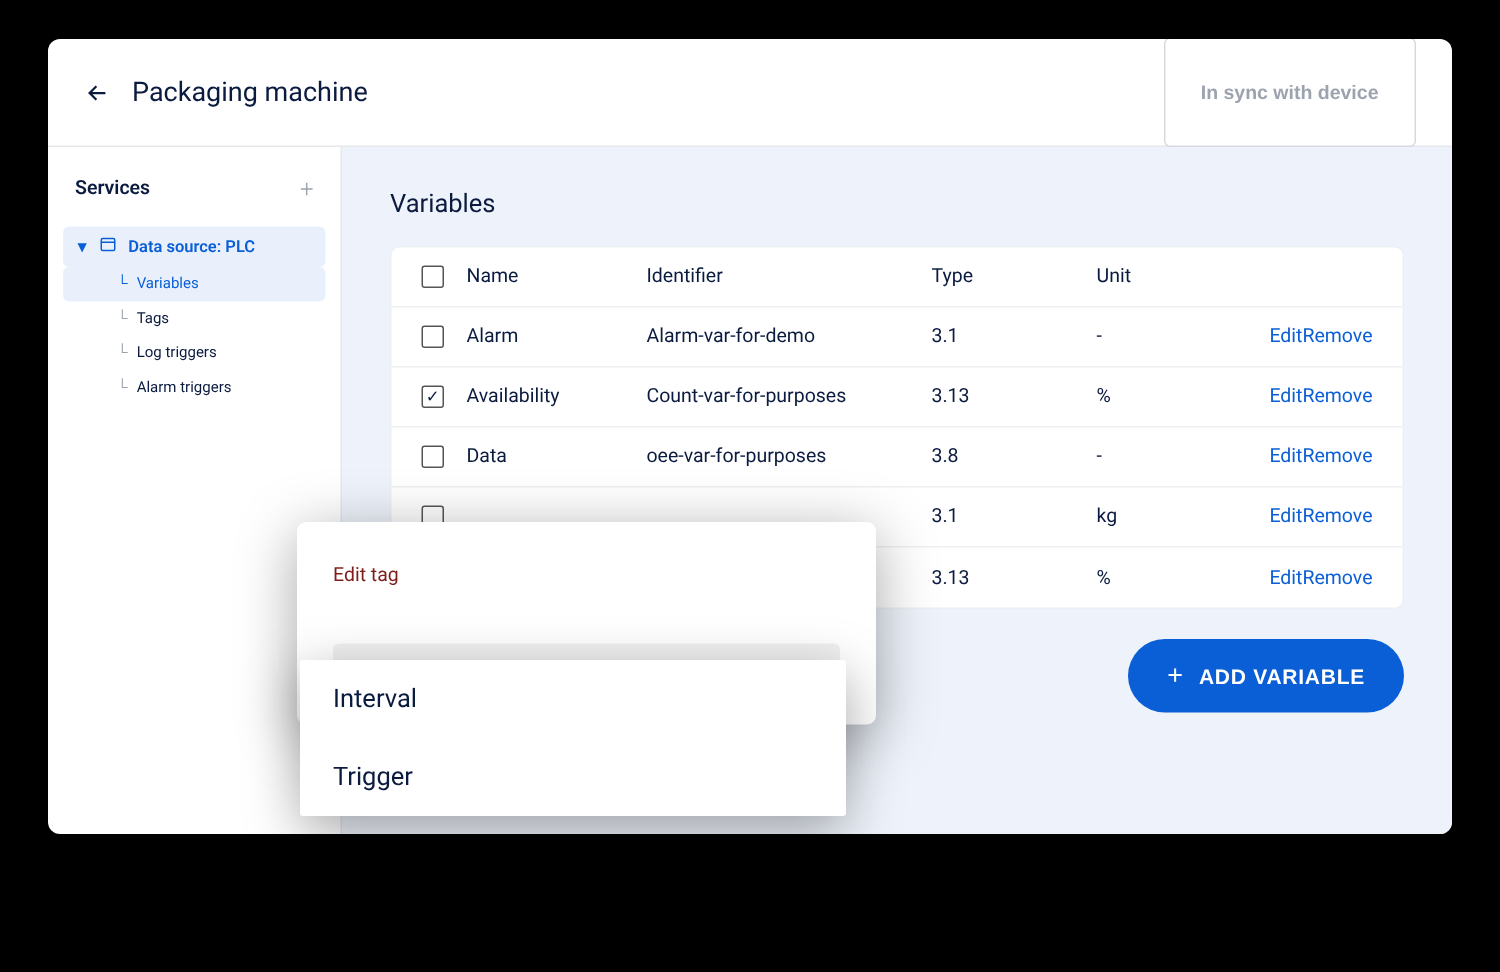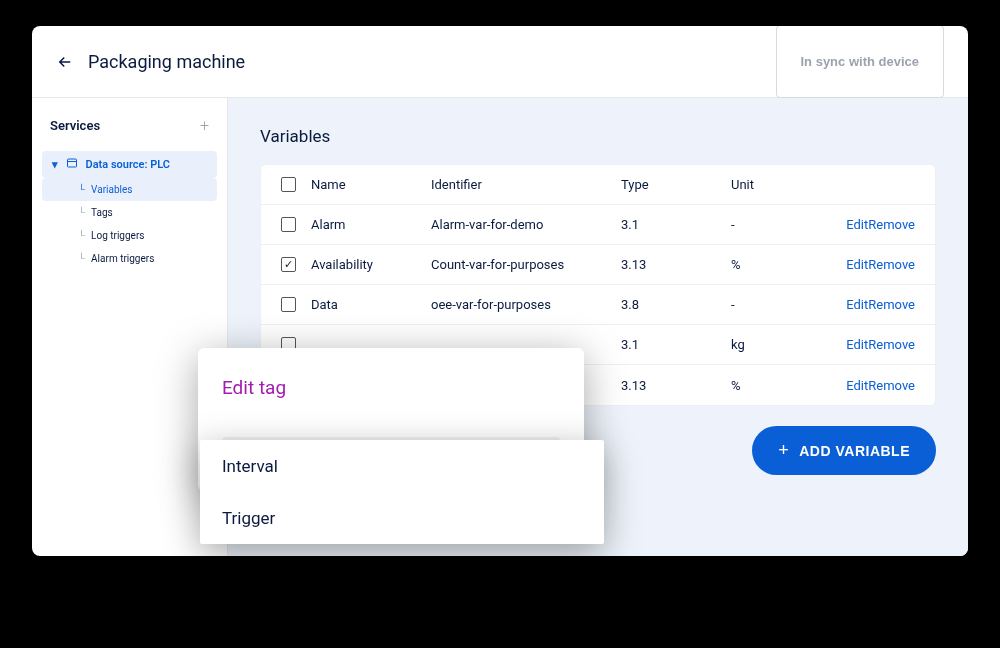--- a/index.html
+++ b/index.html
@@ -191,43 +191,43 @@
     position: absolute;
     left: 198px;
     top: 348px;
     width: 386px;
     background: #fff;
     border-radius: 6px;
     box-shadow: 0 8px 40px rgba(0,0,0,0.35);
     padding: 28px 24px 10px;
   }
   .popup-title {
-    font-size: 19px;
-    color: #a21caf;
+    font-size: 13px;
+    color: #7f1d1d;
     margin-bottom: 38px;
   }
   .select {
     width: 100%;
     height: 44px;
     background: #f1f1f1;
     border: none;
     border-radius: 4px 4px 0 0;
     display: flex;
     align-items: center;
     justify-content: space-between;
     padding: 0 14px;
     color: #6b7280;
     font-size: 14px;
     cursor: pointer;
   }
   .dropdown {
     position: absolute;
     left: 200px;
     top: 440px;
-    width: 404px;
+    width: 364px;
     background: #fff;
     box-shadow: 0 10px 36px rgba(0,0,0,0.35);
     border-radius: 2px;
     overflow: hidden;
   }
   .dropdown-item {
     padding: 16px 22px;
     font-size: 17px;
     color: #0b1b3f;
     cursor: pointer;

